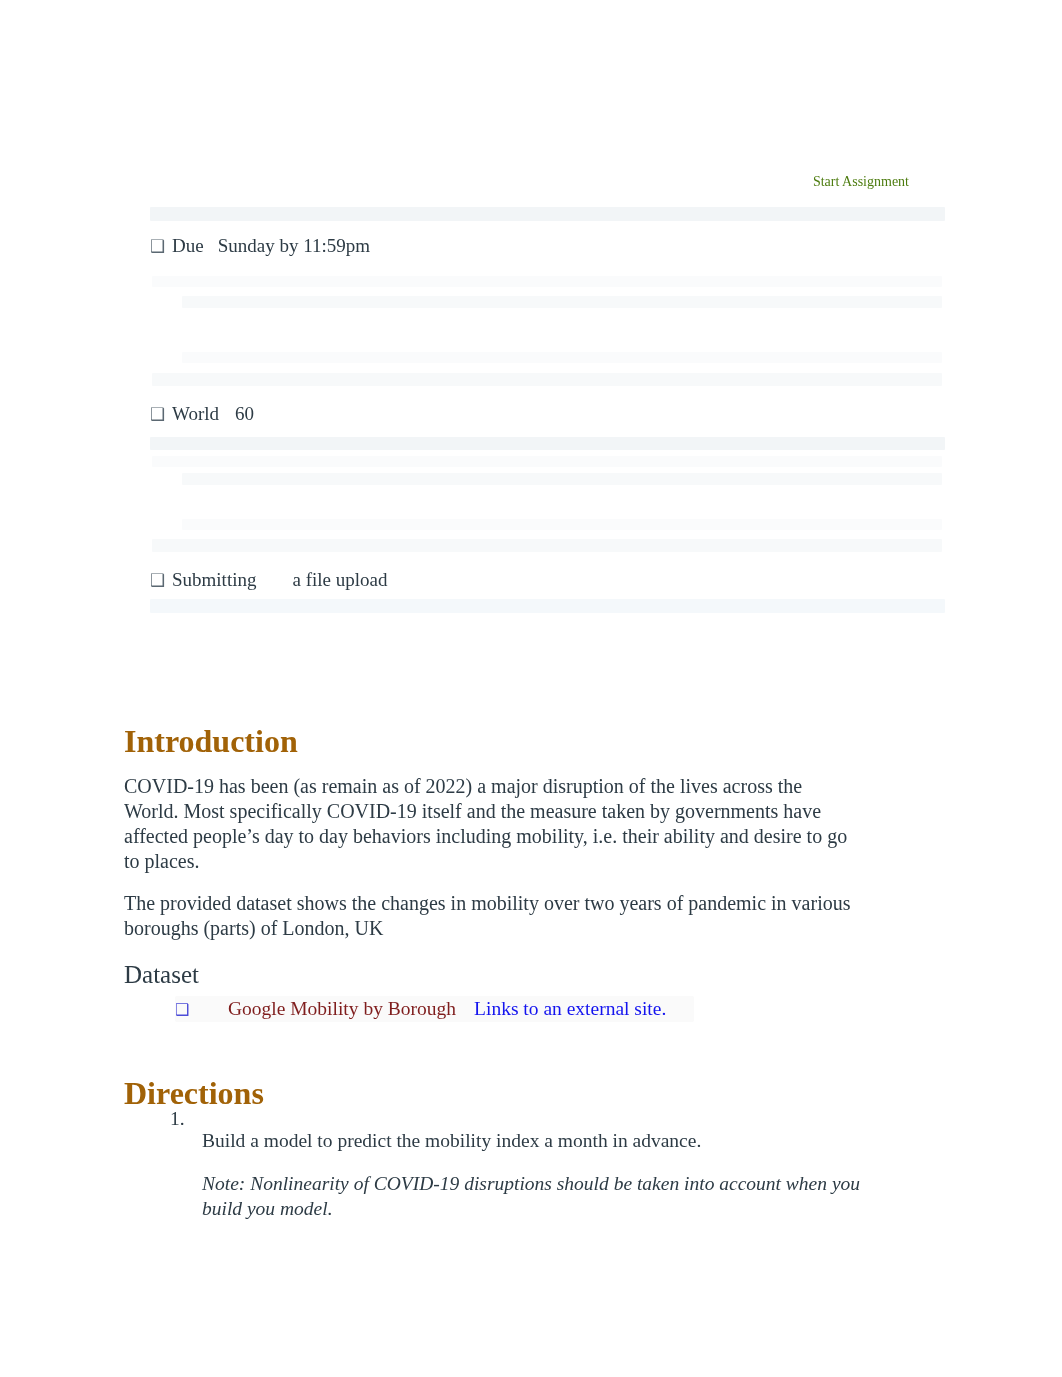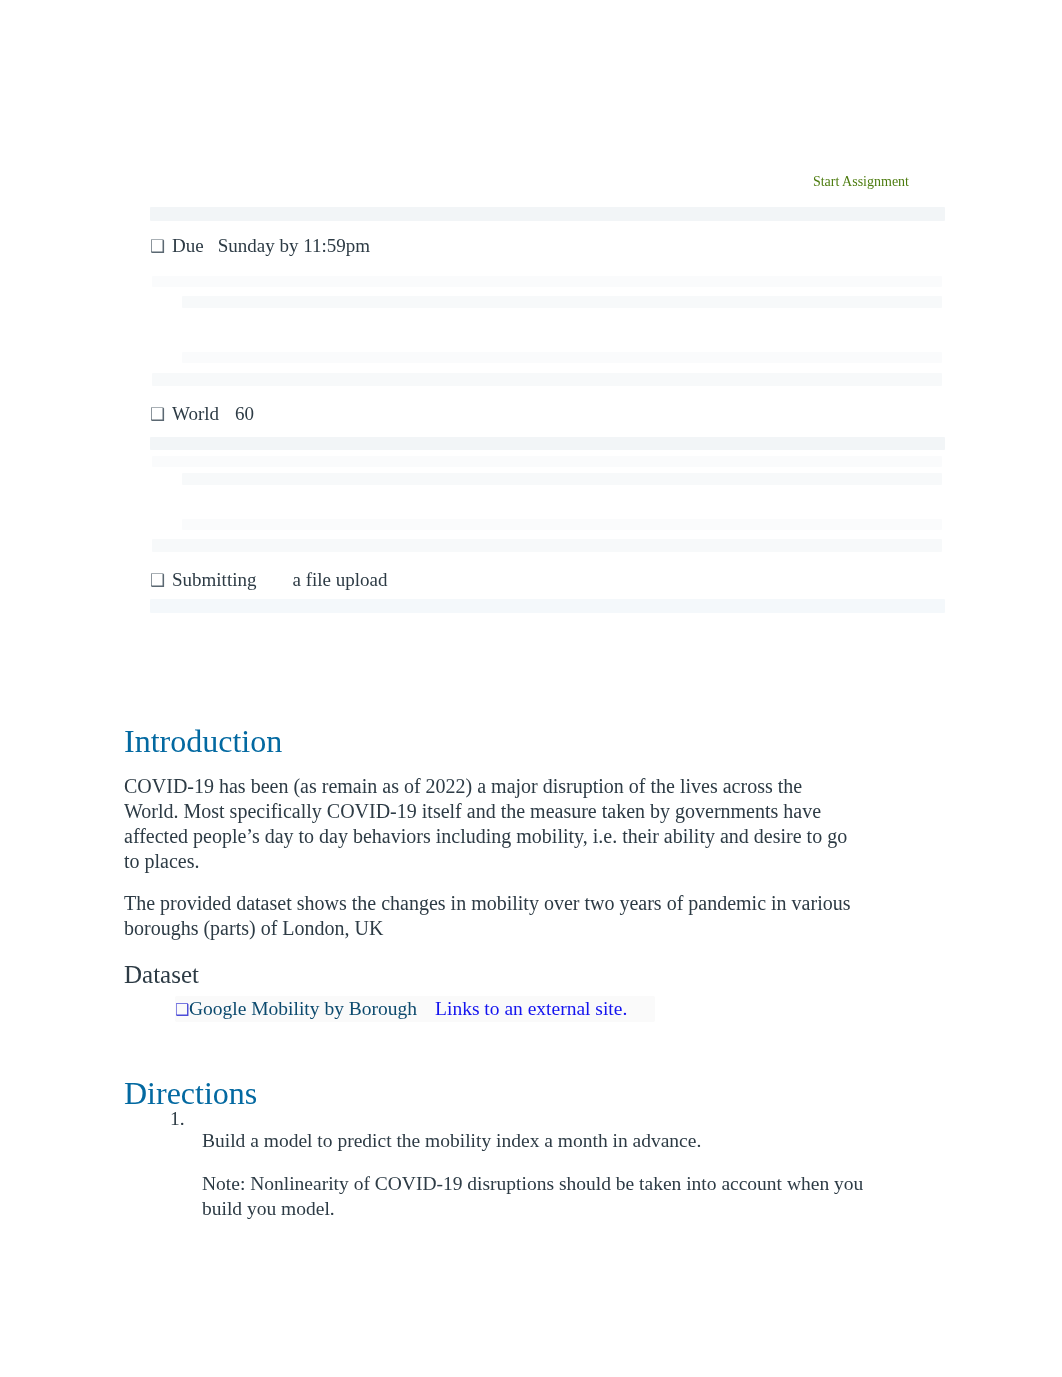--- a/index.html
+++ b/index.html
@@ -88,22 +88,22 @@
 
   .meta-points .meta-label { margin-right: 16px; }
   .meta-submit .meta-label { margin-right: 36px; }
 
   
   .h-major {
     position: absolute;
     left: 124px;
     font-size: 32px;
     line-height: 40px;
-    font-weight: 400;
-    color: #0369a1;
+    font-weight: 700;
+    color: #a16207;
     white-space: nowrap;
   }
   .h-minor {
     position: absolute;
     left: 124px;
     font-size: 25px;
     line-height: 32px;
     font-weight: 400;
     color: #2d3b45;
     white-space: nowrap;
@@ -140,22 +140,23 @@
     border-radius: 2px;
   }
   .link-glyph {
     display: inline-block;
     width: 14px;
     color: #4d4dd8;
     font-family: "DejaVu Sans", sans-serif;
     font-size: 16px;
   }
   .ext-link {
-    color: #0c4a6e;
+    color: #7f1d1d;
     text-decoration: none;
+    padding-left: 39px;
   }
   .ext-link-note {
     color: #1414ef;
     margin-left: 18px;
   }
 
   
   .ol-wrap {
     position: absolute;
     left: 170px;
@@ -175,20 +176,21 @@
     text-align: left;
   }
   .ol-text { flex: 1 1 auto; margin-top: 22px; }
   .ol-note {
     margin-left: 32px;
     margin-top: 18px;
     font-size: 19.5px;
     line-height: 25px;
     color: #2d3b45;
     width: 676px;
+    font-style: italic;
   }
 </style>
 </head>
 <body>
 
 <div class="page">
 
   <div class="faint-bar b-edge" style="left:150px; top:207px;  width:795px; height:14px;"></div>
   <div class="faint-bar b-softer" style="left:152px; top:276px;  width:790px; height:11px;"></div>
   <div class="faint-bar" style="left:182px; top:296px;  width:760px; height:12px;"></div>

